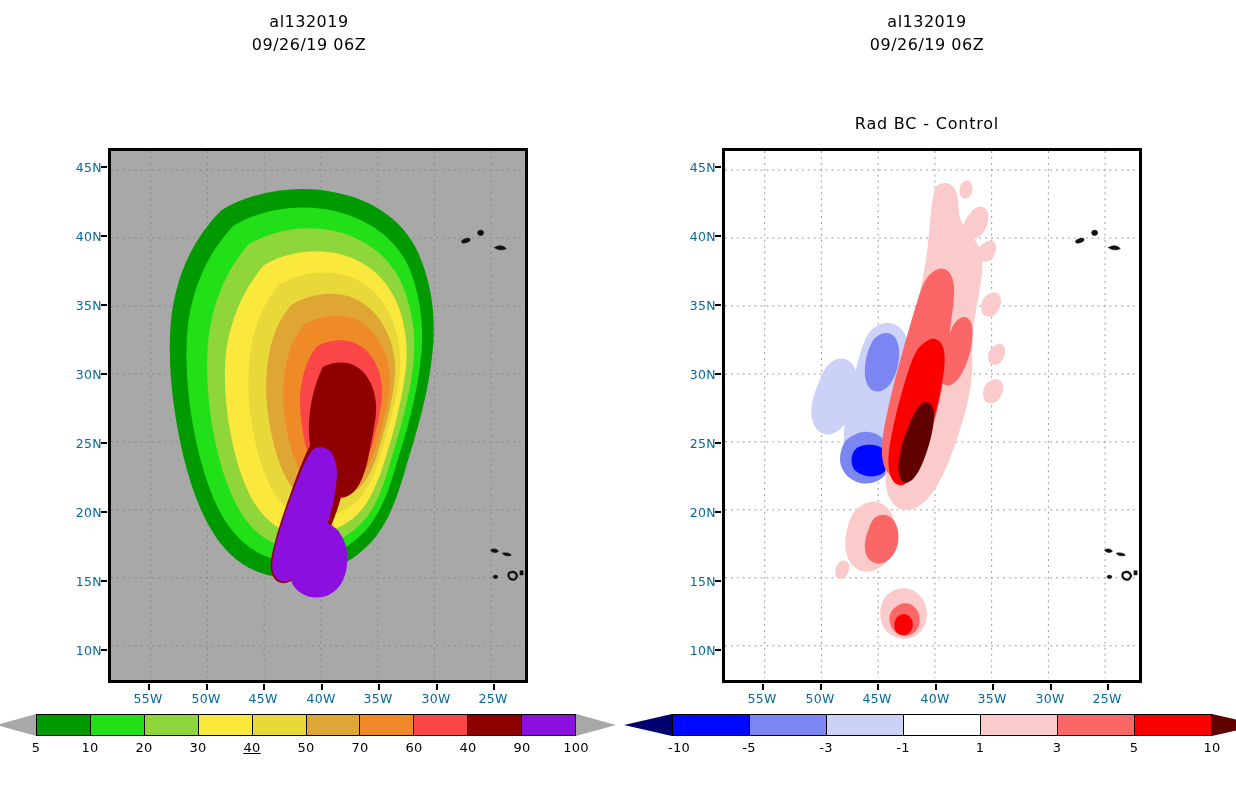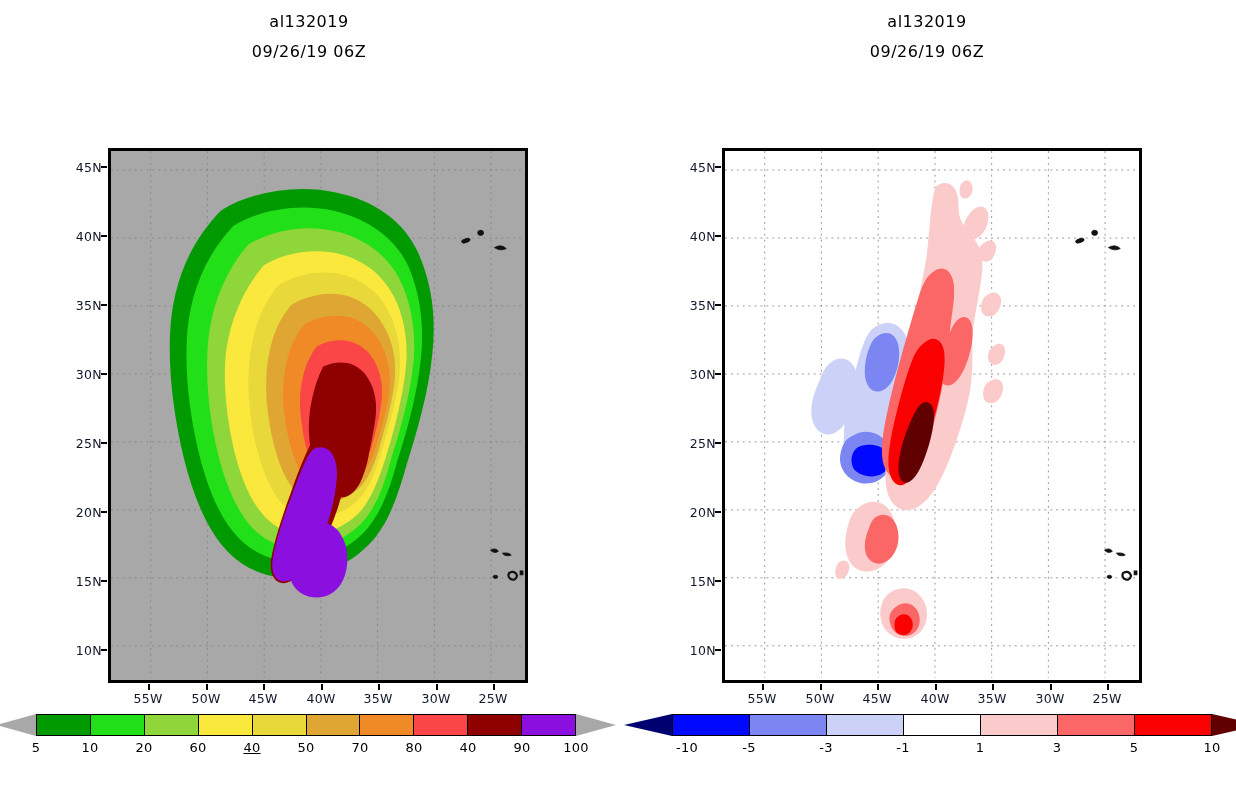--- a/index.html
+++ b/index.html
@@ -17,38 +17,38 @@
   #panel-right { left: 618px; width: 618px; }
 
   
   .titleblock {
     position: absolute; left: 0; width: 618px;
     text-align: center;
     color: #000;
     letter-spacing: 0.5px;
   }
   .t-storm { top: 12px;  font-size: 16px; }
-  .t-date  { top: 42px;  font-size: 16px; }
+  .t-date  { top: 35px;  font-size: 16px; }
   .t-main  { top: 88px;  font-size: 17px; letter-spacing: 1.2px; }
   .t-sub   { top: 114px; font-size: 16px; letter-spacing: 0.8px; }
 
   
   .mapframe {
     position: absolute;
     border: 3px solid #000;
     overflow: hidden;
   }
   #map-left  { left: 108px; top: 148px; width: 420px; height: 535px; background: #a8a8a8; }
   #map-right { left: 104px; top: 148px; width: 420px; height: 535px; background: #ffffff; }
 
   .gridlines { position: absolute; inset: 0; pointer-events: none; }
 
   
   .ytick, .xtick {
-    position: absolute; color: #0f172a; font-size: 12.5px;
+    position: absolute; color: #0369a1; font-size: 12.5px;
     white-space: nowrap; letter-spacing: 0.3px;
   }
   .ytick { text-align: right; transform: translateY(-50%); }
   .xtick { transform: translateX(-50%); }
   .tickmark { position: absolute; background: #000; }
 
   
   .cbar-wrap { position: absolute; height: 60px; }
   #cbar-left  { left: 36px;  top: 714px; width: 540px; }
   #cbar-right { left: 672px; top: 714px; width: 540px; }
@@ -175,35 +175,36 @@
         <div class="cbar-cell" style="background:#e8d83a"></div>
         <div class="cbar-cell" style="background:#e0a634"></div>
         <div class="cbar-cell" style="background:#f08a26"></div>
         <div class="cbar-cell" style="background:#fa4646"></div>
         <div class="cbar-cell" style="background:#8f0000"></div>
         <div class="cbar-cell" style="background:#8b10e0"></div>
       </div>
       <div class="cbar-lab" style="left:0px;">5</div>
       <div class="cbar-lab" style="left:54px;">10</div>
       <div class="cbar-lab" style="left:108px;">20</div>
-      <div class="cbar-lab" style="left:162px;">60</div>
+      <div class="cbar-lab" style="left:162px;">30</div>
       <div class="cbar-lab" style="left:216px;text-decoration:underline;">40</div>
       <div class="cbar-lab" style="left:270px;">50</div>
       <div class="cbar-lab" style="left:324px;">70</div>
-      <div class="cbar-lab" style="left:378px;">80</div>
+      <div class="cbar-lab" style="left:378px;">60</div>
       <div class="cbar-lab" style="left:432px;">40</div>
       <div class="cbar-lab" style="left:486px;">90</div>
       <div class="cbar-lab" style="left:540px;">100</div>
     </div>
   </div>
 
   <div class="panel" id="panel-right">
 
     <div class="titleblock t-storm">al132019</div>
     <div class="titleblock t-date">09/26/19 06Z</div>
+    <div class="titleblock t-sub">Rad BC - Control</div>
 
     <div class="mapframe" id="map-right">
       <svg class="gridlines" viewBox="0 0 420 535" preserveAspectRatio="none">
         <g stroke="#999999" stroke-width="1" stroke-dasharray="2,4" fill="none">
           <line x1="40.3" y1="0" x2="40.3" y2="535"></line>
           <line x1="97.8" y1="0" x2="97.8" y2="535"></line>
           <line x1="155.4" y1="0" x2="155.4" y2="535"></line>
           <line x1="213.0" y1="0" x2="213.0" y2="535"></line>
           <line x1="270.5" y1="0" x2="270.5" y2="535"></line>
           <line x1="328.1" y1="0" x2="328.1" y2="535"></line>
@@ -305,21 +306,21 @@
       <div class="cap cap-r" style="left:540px;border-left:48px solid #600000;"></div>
       <div class="cbar-body" style="left:0;width:540px;">
         <div class="cbar-cell" style="background:#0008ff"></div>
         <div class="cbar-cell" style="background:#7b86f2"></div>
         <div class="cbar-cell" style="background:#ccd2f7"></div>
         <div class="cbar-cell" style="background:#ffffff"></div>
         <div class="cbar-cell" style="background:#fbcbcb"></div>
         <div class="cbar-cell" style="background:#fb6666"></div>
         <div class="cbar-cell" style="background:#fa0000"></div>
       </div>
-      <div class="cbar-lab" style="left:15px;text-align:center;">-10</div>
+      <div class="cbar-lab" style="left:7px;text-align:center;">-10</div>
       <div class="cbar-lab" style="left:77px;">-5</div>
       <div class="cbar-lab" style="left:154px;">-3</div>
       <div class="cbar-lab" style="left:231px;">-1</div>
       <div class="cbar-lab" style="left:308px;">1</div>
       <div class="cbar-lab" style="left:385px;">3</div>
       <div class="cbar-lab" style="left:462px;">5</div>
       <div class="cbar-lab" style="left:540px;">10</div>
     </div>
   </div>
 

